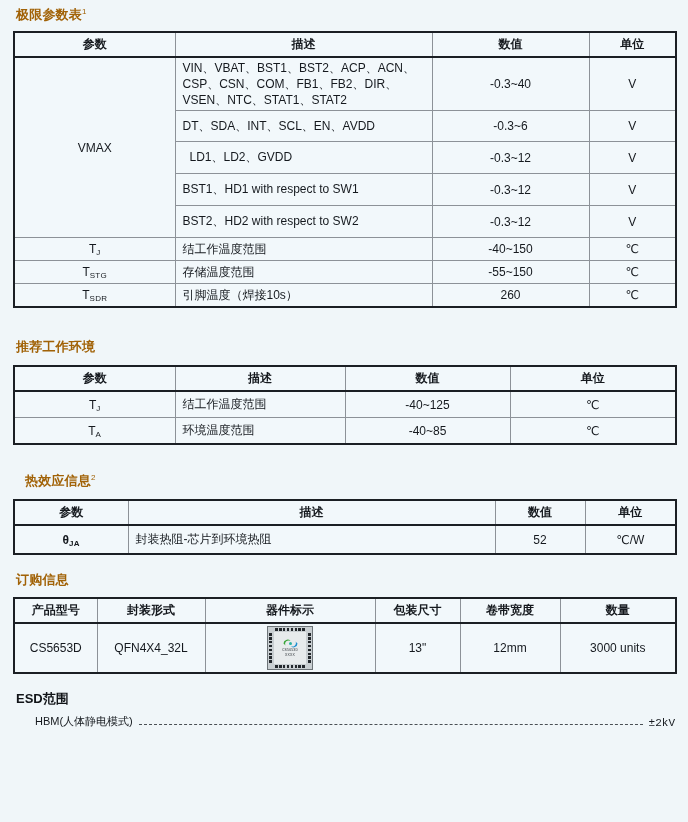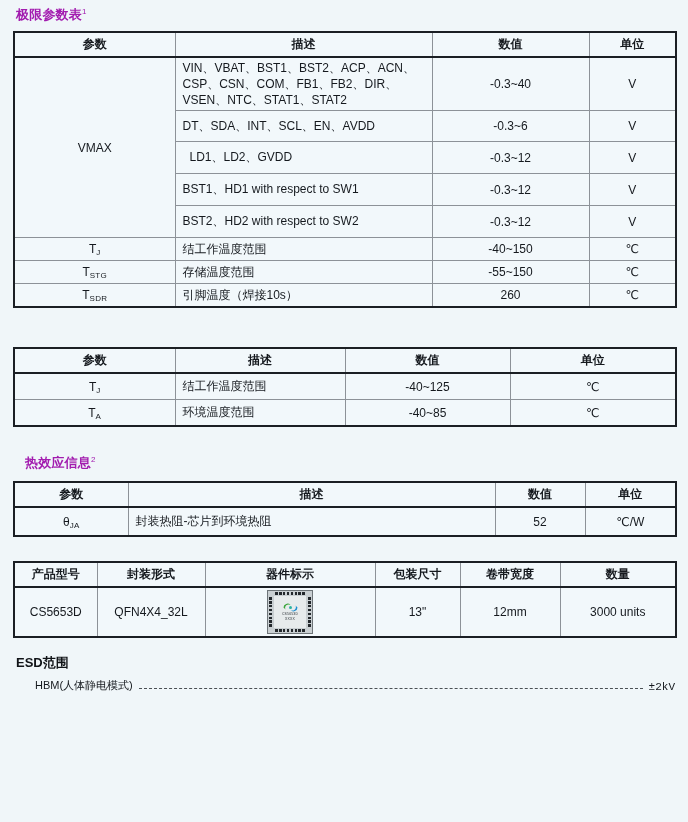--- a/index.html
+++ b/index.html
@@ -13,21 +13,21 @@
     font-family: "Liberation Sans", "DejaVu Sans", sans-serif;
     color: #111418;
     overflow: hidden;
     position: relative;
   }
   .page { padding: 0 13px; box-sizing: border-box; width: 688px; }
 
   .section-title {
     font-size: 13px;
     font-weight: bold;
-    color: #a21caf;
+    color: #a16207;
     letter-spacing: 0.2px;
   }
   .section-title sup {
     font-size: 8px;
     font-weight: normal;
     vertical-align: super;
     line-height: 0;
   }
 
   table.dt {
@@ -171,20 +171,21 @@
       <tr>
         <td class="c" style="height:22px;"><span>T</span><sub>SDR</sub></td>
         <td class="l">引脚温度（焊接10s）</td>
         <td class="c">260</td>
         <td class="c">℃</td>
       </tr>
     </tbody>
   </table>
 
   <div style="height:30px"></div>
+  <div class="section-title" style="margin-left:3px;">推荐工作环境</div>
   <div style="height:9px"></div>
 
   <table class="dt">
     <colgroup>
       <col style="width:161px">
         <col style="width:170px">
         <col style="width:165px">
         <col style="width:166px">
     </colgroup>
     <thead>
@@ -227,29 +228,30 @@
     <thead>
       <tr>
         <th>参数</th>
         <th>描述</th>
         <th>数值</th>
         <th>单位</th>
       </tr>
     </thead>
     <tbody>
       <tr>
-        <td class="c" style="height:27px;"><span>θ</span><sub>JA</sub></td>
+        <td class="c" style="height:27px;font-weight:bold;"><span>θ</span><sub>JA</sub></td>
         <td class="l">封装热阻-芯片到环境热阻</td>
         <td class="c">52</td>
         <td class="c">℃/W</td>
       </tr>
     </tbody>
   </table>
 
   <div style="height:16px"></div>
+  <div class="section-title" style="margin-left:3px;">订购信息</div>
   <div style="height:8px"></div>
 
   <table class="dt">
     <colgroup>
       <col style="width:83px">
         <col style="width:108px">
         <col style="width:170px">
       <col style="width:85px">
         <col style="width:100px">
         <col style="width:116px">

